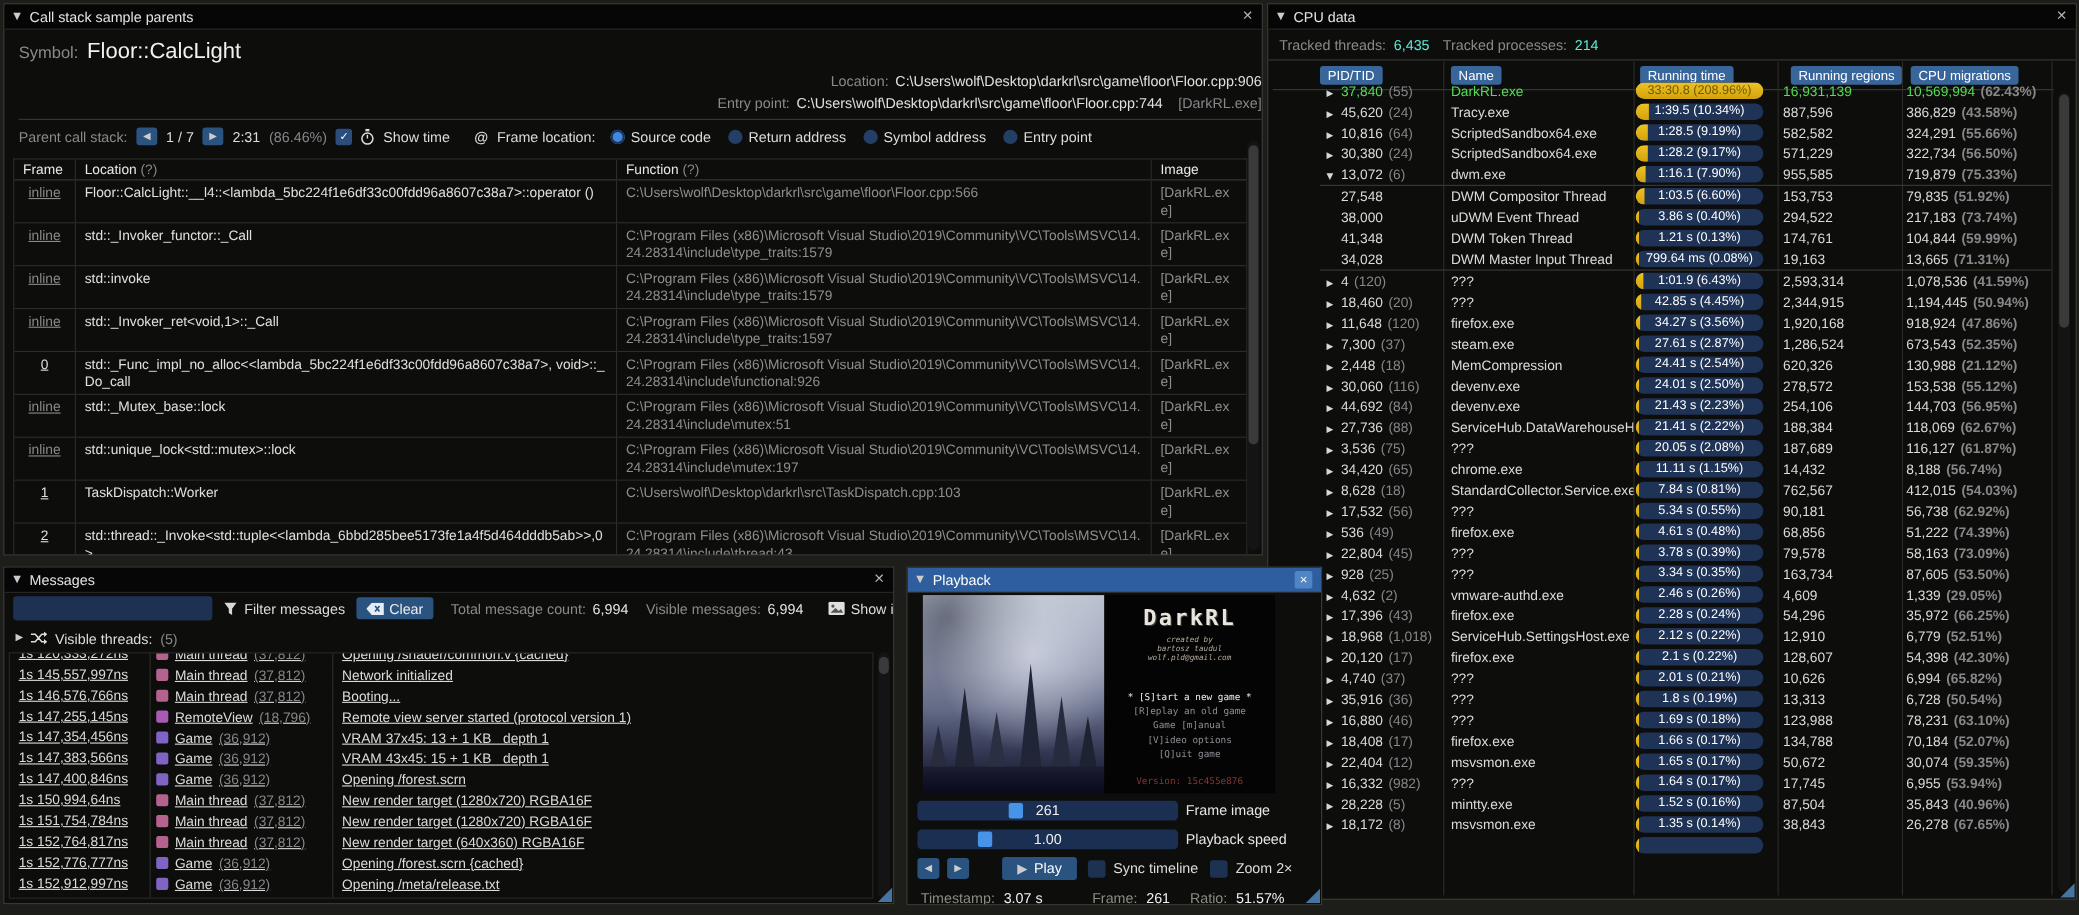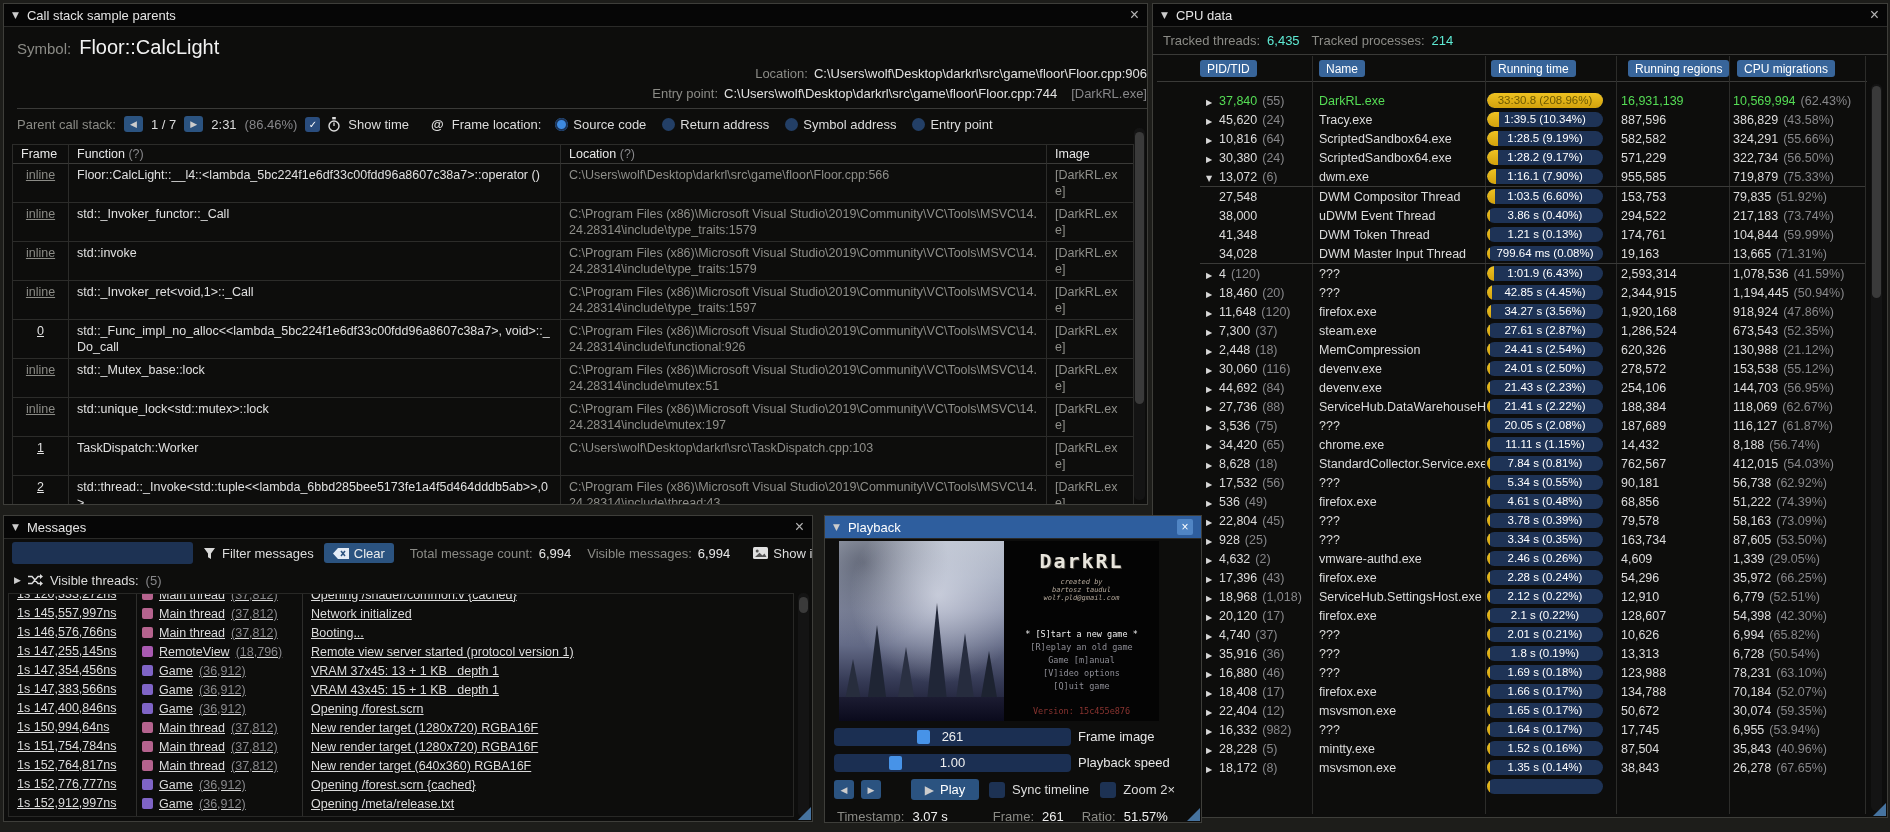--- a/index.html
+++ b/index.html
@@ -119,39 +119,39 @@
 
   
   #cpu-win{left:1152px;top:3px;width:736px;height:815px;}
   .cpu-info{display:flex;align-items:center;height:26px;padding-left:10px;}
   .cpu-info .val{color:#5eead4;margin-left:7px;margin-right:12px;}
   .cpu-sep{position:absolute;left:0;right:0;top:50px;height:1px;background:#3a3a38;}
   .cpu-hbtn{position:absolute;top:56px;height:17px;background:#38659a;border-radius:3px;color:#fff;
             font-size:12px;display:flex;align-items:center;padding:0 7px;}
   .cpu-vline{position:absolute;top:52px;bottom:3px;width:1px;background:#2c2c2a;}
   .cpu-hline{position:absolute;left:4px;right:20px;top:77px;height:1px;background:#3a3a38;}
-  #cpu-rows{position:absolute;left:47px;top:81px;width:665px;height:736px;overflow:hidden;padding-top:6px;}
+  #cpu-rows{position:absolute;left:47px;top:63px;width:665px;height:736px;overflow:hidden;padding-top:6px;}
   .cpu-row{display:grid;grid-template-columns:112px 173px 131px 113px 136px;height:19px;
            align-items:center;font-size:12.5px;white-space:nowrap;}
   .cpu-row.sep-above{border-top:1px solid #3a3a38;}
   .r-arrow{display:inline-block;width:13px;margin-left:6px;font-size:8px;color:#d8d8d8;
            font-family:"DejaVu Sans",sans-serif;}
   .r-pid{overflow:hidden;}
   .r-pid .dim{margin-left:5px;}
   .r-name{padding-left:7px;overflow:hidden;}
   .pill{position:relative;width:116px;height:15px;margin-left:2px;background:#1e3356;border-radius:8px;
         overflow:hidden;}
   .pill .fill{position:absolute;left:0;top:0;bottom:0;background:linear-gradient(#eec222,#d3a20c);
               border-radius:8px 0 0 8px;}
   .pill .ptext{position:absolute;width:100%;text-align:center;font-size:11.5px;line-height:15px;
                color:#fff;}
   .cpu-row.sel .ptext{color:#6f5a00;}
   .r-reg{padding-left:5px;overflow:hidden;}
   .r-mig{padding-left:4px;overflow:hidden;}
-  .r-mig .dim{margin-left:5px;}
+  .r-mig .dim{margin-left:5px;font-weight:bold;}
   .cpu-row.sel .g{color:#55dd55;}
   #cpu-scroll{right:5px;top:80px;bottom:6px;}
   #cpu-scroll .handle{top:2px;height:212px;}
 </style>
 </head>
 <body>
 
 <div id="screen">
 
   <section class="win" id="cs-win">
@@ -211,22 +211,22 @@
           </span>
           <span class="radio">
             <span class="rdot"></span>
             <span>Entry point</span>
           </span>
         </span>
     </div>
     <div class="cs-table">
       <div class="cs-hrow">
         <div>Frame</div>
+        <div><span>Location</span> <span class="dim">(?)</span></div>
         <div><span>Function</span> <span class="dim">(?)</span></div>
-        <div><span>Location</span> <span class="dim">(?)</span></div>
         <div>Image</div>
       </div>
       <div>
           <div class="cs-row">
         <div class="c-frame">inline</div>
         <div class="c-fn">Floor::CalcLight::__l4::&lt;lambda_5bc224f1e6df33c00fdd96a8607c38a7&gt;::operator ()</div>
         <div class="c-loc">C:\Users\wolf\Desktop\darkrl\src\game\floor\Floor.cpp:566</div>
         <div class="c-img">[DarkRL.exe]</div>
       </div>
           <div class="cs-row">

